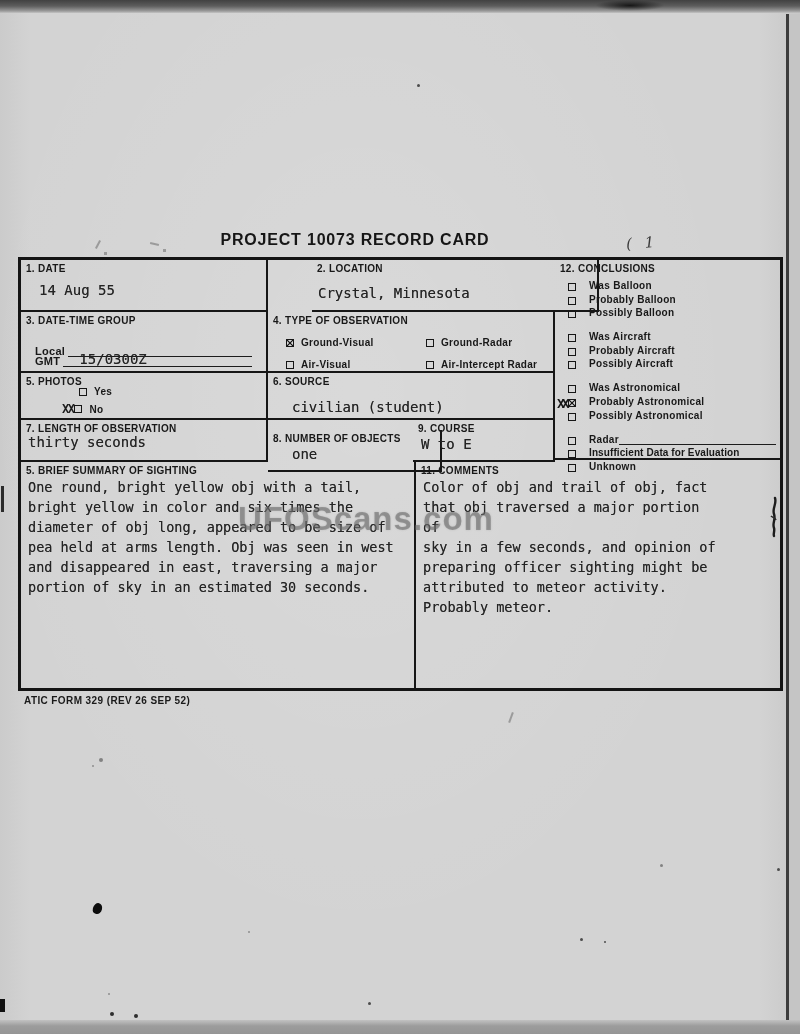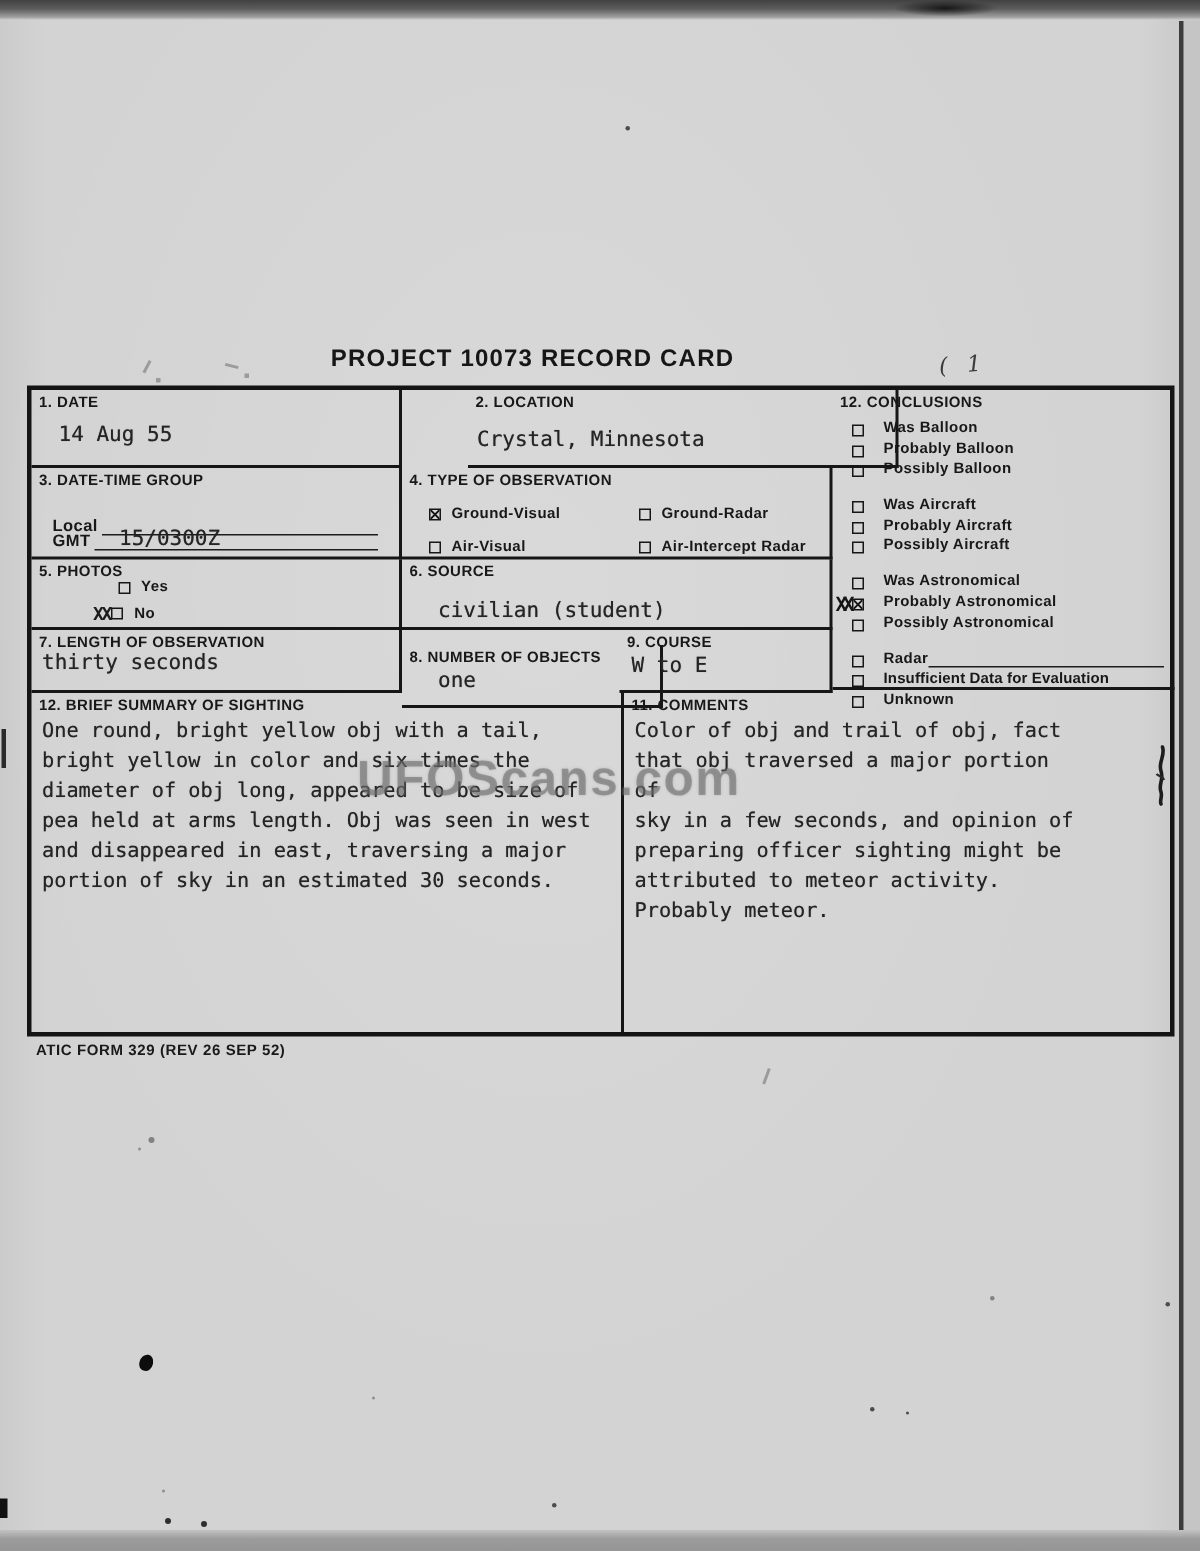--- a/index.html
+++ b/index.html
@@ -240,21 +240,21 @@
       <div class="hdr">8. NUMBER OF OBJECTS</div>
       <div class="typed" style="font-size:14px; margin:2px 0 0 24px;">one</div>
     </div>
 
     <div class="cell br bb" style="left:392px; top:160px; width:142px; height:42px;">
       <div class="hdr">9. COURSE</div>
       <div class="typed" style="font-size:14px; margin:2px 0 0 8px;">W to E</div>
     </div>
 
     <div class="cell br" style="left:0; top:202px; width:395px; height:226px;">
-      <div class="hdr">12. BRIEF SUMMARY OF SIGHTING</div>
+      <div class="hdr">5. BRIEF SUMMARY OF SIGHTING</div>
       <div class="typed-block" style="margin:1px 0 0 7px;">One round, bright yellow obj with a tail,
 bright yellow in color and six times the
 diameter of obj long, appeared to be size of
 pea held at arms length. Obj was seen in west
 and disappeared in east, traversing a major
 portion of sky in an estimated 30 seconds.</div>
     </div>
 
     <div class="cell" style="left:395px; top:202px; width:301px; height:226px;">
       <div class="hdr">11. COMMENTS</div>

